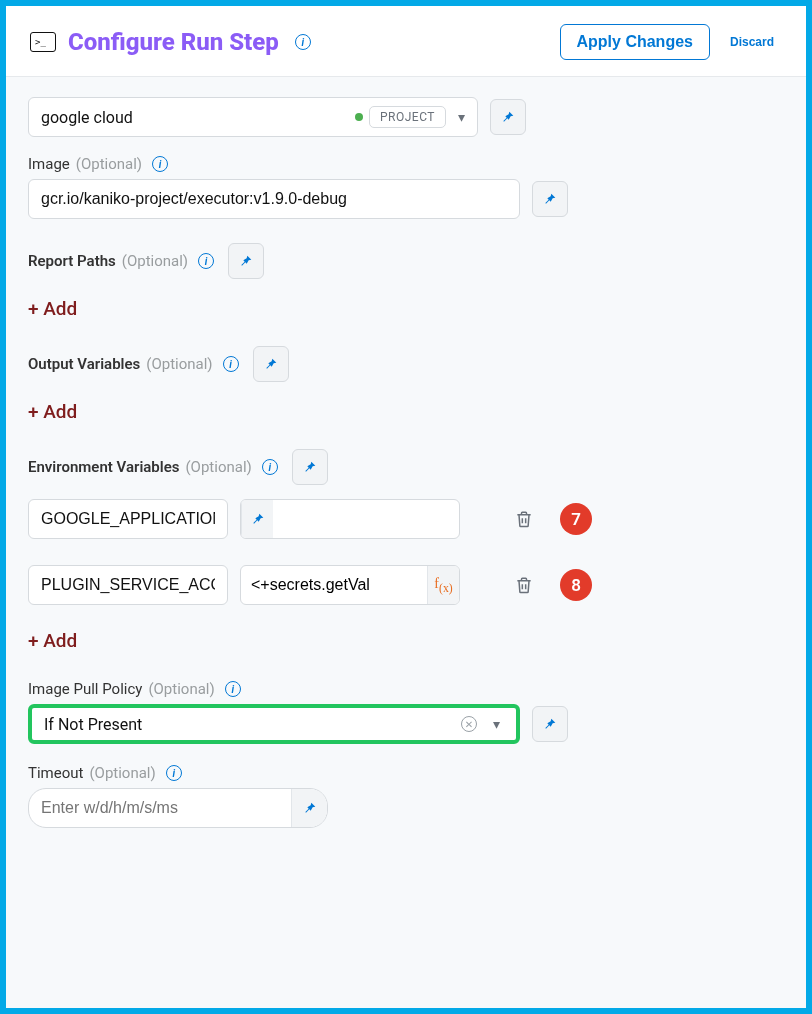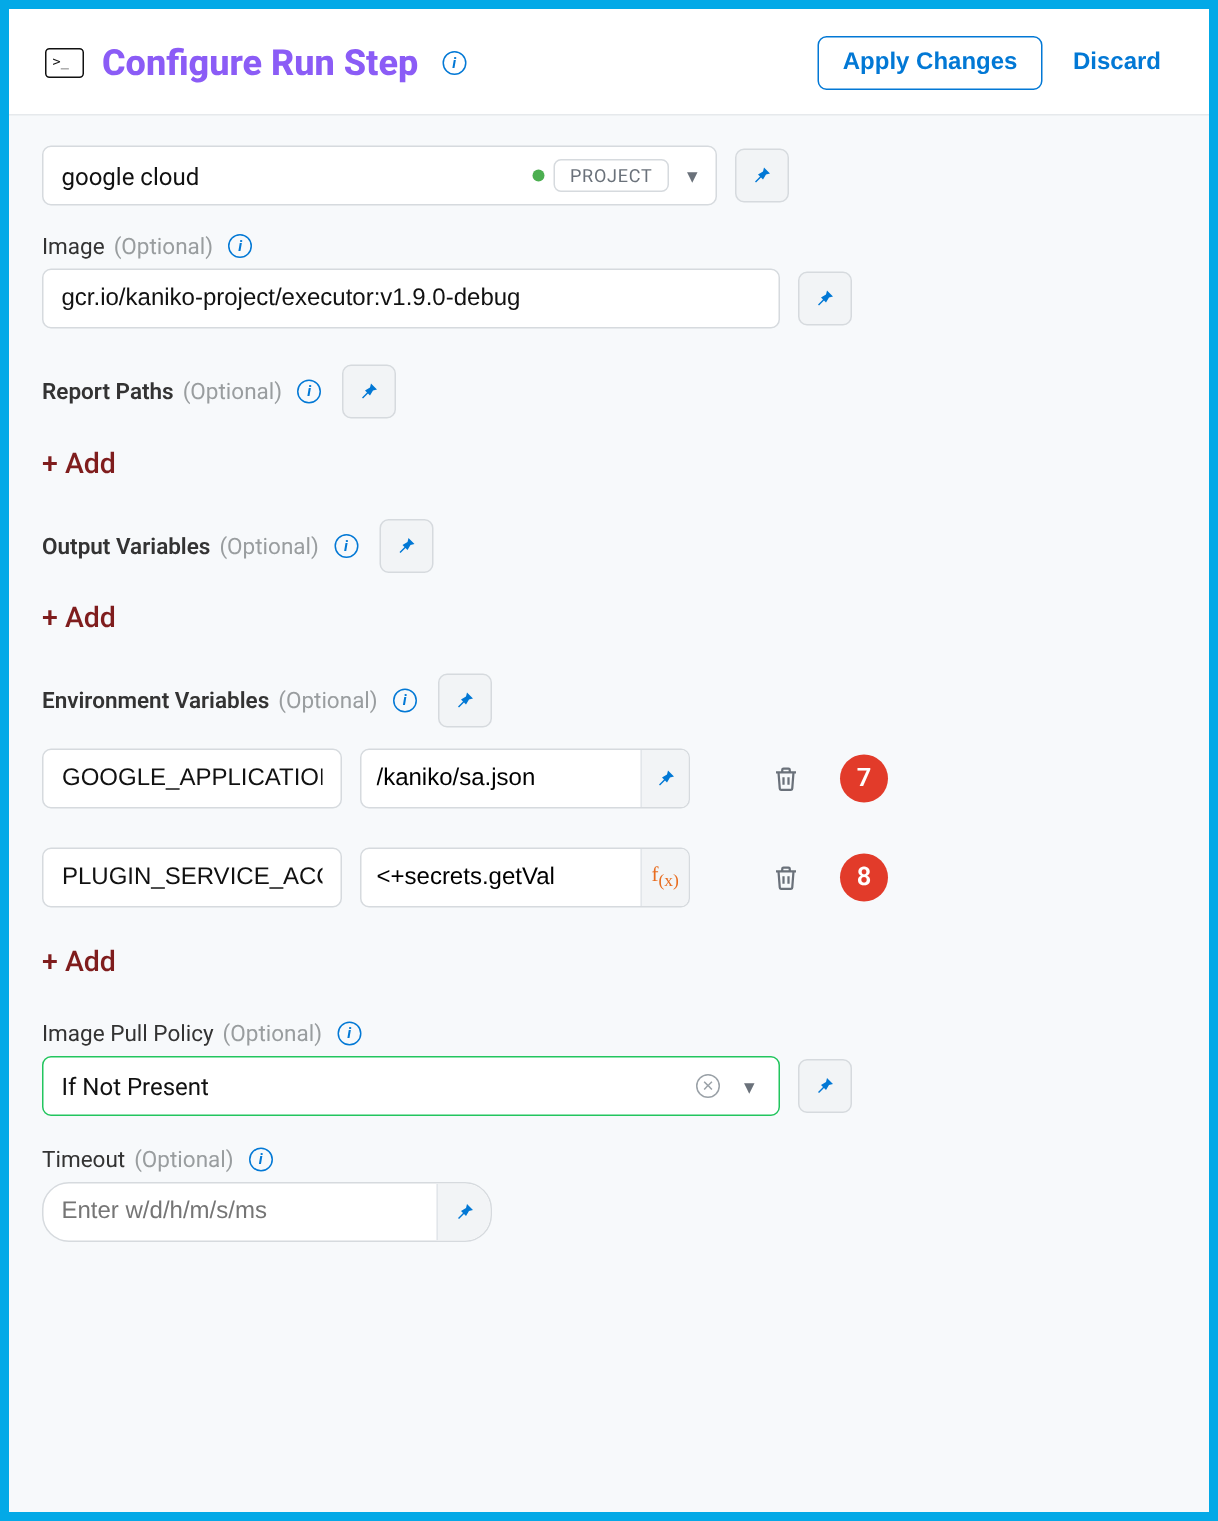--- a/index.html
+++ b/index.html
@@ -61,21 +61,21 @@
     border-radius: 6px;
     padding: 8px 16px;
     font-size: 16px;
     font-weight: 600;
     cursor: pointer;
   }
   .btn-discard {
     color: #0278d5;
     background: transparent;
     border: none;
-    font-size: 16px;
+    font-size: 12px;
     font-weight: 600;
     padding: 8px 8px;
     cursor: pointer;
   }
   .content {
     background: #f7f9fb;
     padding: 14px 22px 22px 22px;
     height: calc(100% - 70px);
     border-top: 1px solid #e6e9ec;
   }
@@ -198,21 +198,21 @@
     width: 32px; height: 32px;
     background: #e23b2a;
     color: #fff;
     border-radius: 50%;
     display: flex; align-items: center; justify-content: center;
     font-size: 17px; font-weight: 600;
     margin-left: 10px;
   }
   .select-box {
     display: flex; align-items: center;
-    border: 1px solid #22c55e;
+    border: 4px solid #22c55e;
     background: #fff;
     border-radius: 6px;
     height: 40px;
     width: 492px;
     padding: 0 10px 0 12px;
   }
   .select-value { flex: 1; font-size: 16px; color: #111; }
   .clear-x {
     color: #9aa1a7;
     border: 1.5px solid #9aa1a7;
@@ -310,21 +310,20 @@
         <svg class="pin-svg" viewBox="0 0 24 24">
             <path d="M14 4l6 6-4 1-3 5-2-2-5 5-1-1 5-5-2-2 5-3 1-4z"></path>
           </svg>
       </div>
     </div>
 
     
     <div class="kv-row">
       <input class="text-input kv-key" value="GOOGLE_APPLICATIONS" style="">
       <div class="value-wrap">
-        <input value="/kaniko/sa.json" style="">
         <div class="value-action">
           <svg class="pin-svg" viewBox="0 0 24 24">
               <path d="M14 4l6 6-4 1-3 5-2-2-5 5-1-1 5-5-2-2 5-3 1-4z"></path>
             </svg>
         </div>
       </div>
       <div class="trash-btn">
         <svg class="trash-svg" viewBox="0 0 24 24">
             <path d="M4 7h16M9 7V5a1 1 0 011-1h4a1 1 0 011 1v2M6 7l1 13a1 1 0 001 1h8a1 1 0 001-1l1-13M10 11v6M14 11v6"></path>
           </svg>

